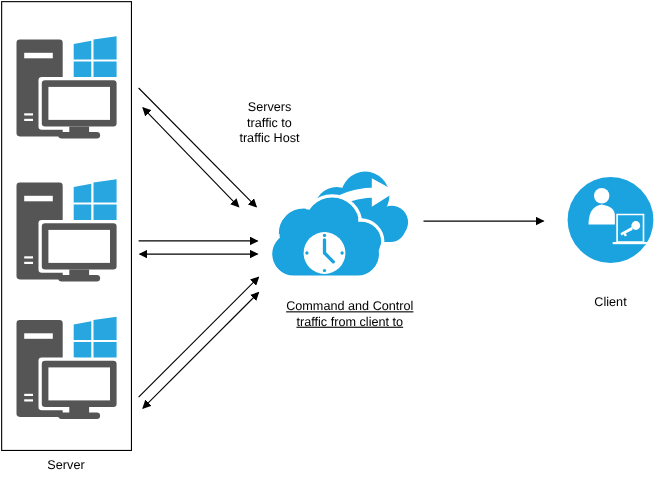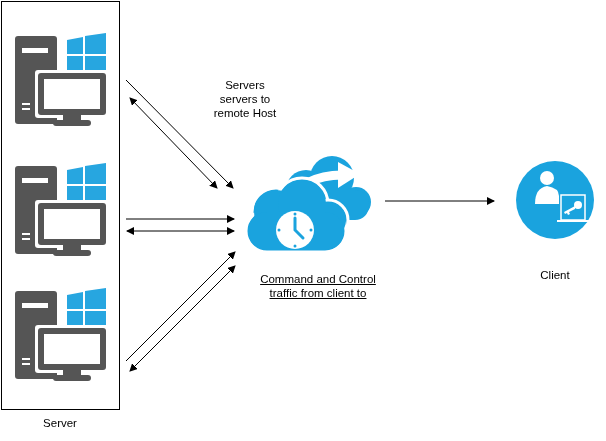--- a/index.html
+++ b/index.html
@@ -104,24 +104,24 @@
   <circle cx="61" cy="80" r="19" fill="#fff"></circle>
   <path d="M61 68 L61 80 L69 88" stroke="#1aa3de" stroke-width="3" fill="none" stroke-linecap="round"></path>
   <g fill="#1aa3de">
     <circle cx="61" cy="64" r="1.5"></circle>
       <circle cx="61" cy="96" r="1.5"></circle>
     <circle cx="45" cy="80" r="1.5"></circle>
       <circle cx="77" cy="80" r="1.5"></circle>
   </g>
 </svg>
 
-<div class="label" style="left:190px;top:78px;width:110px;">
+<div class="label" style="left:190px;top:91px;width:110px;">
   <div>Servers</div>
-  <div>servers to</div>
-  <div>remote Host</div>
+  <div>traffic to</div>
+  <div>traffic Host</div>
 </div>
 
 <div class="label" style="left:248px;top:272px;width:140px;text-decoration:underline;">
   <div>Command and Control</div>
   <div>traffic from client to</div>
 </div>
 
 
 <svg class="client" viewBox="0 0 80 80">
   <circle cx="40" cy="40" r="39" fill="#1aa3de"></circle>

